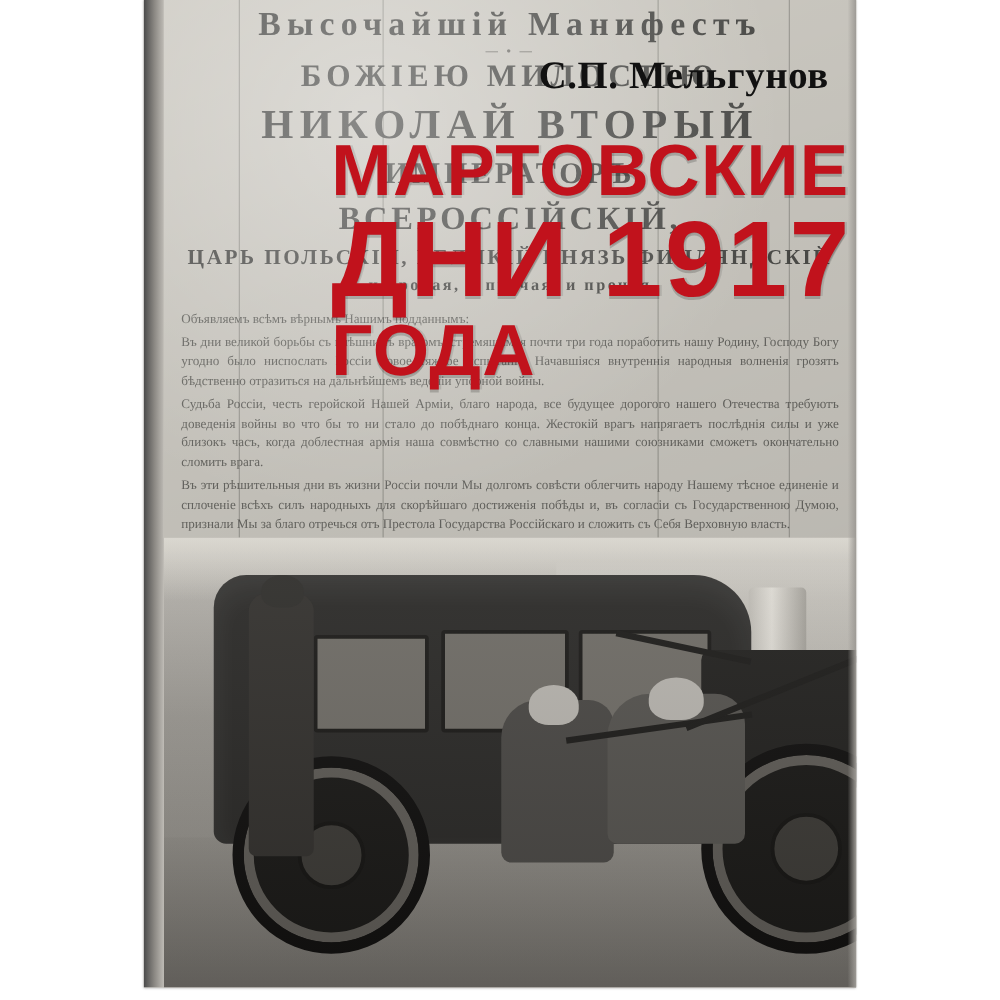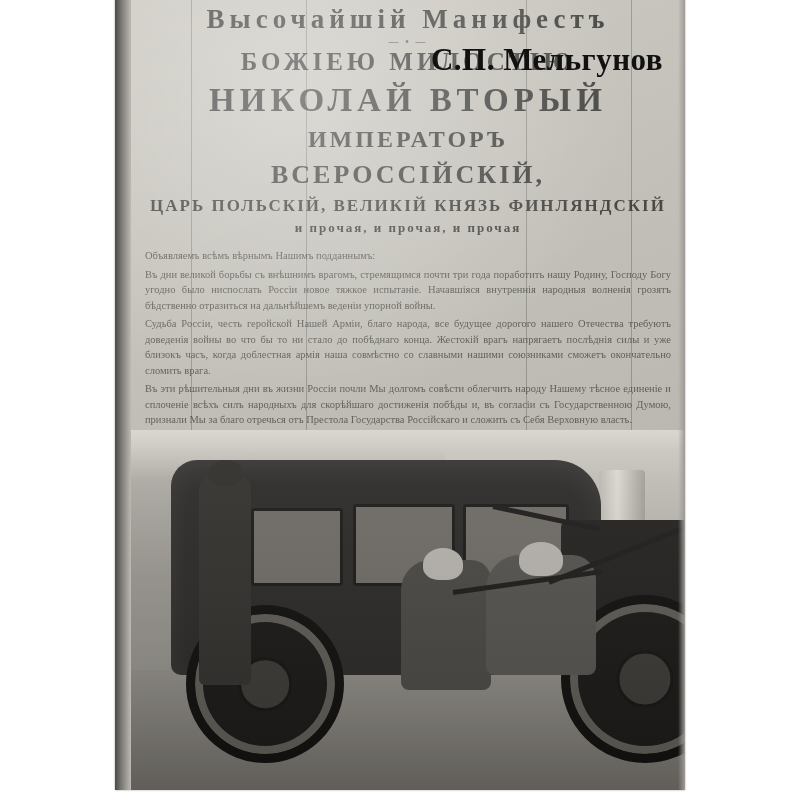--- a/index.html
+++ b/index.html
@@ -346,15 +346,20 @@
 
       <div class="rifle r1"></div>
       <div class="rifle r2"></div>
       <div class="rifle r3"></div>
 
       <div class="photo-veil"></div>
     </div>
 
     <div class="author">С.П. Мельгунов</div>
 
+    <div class="title-block">
+      <div class="title-line t1">МАРТОВСКИЕ</div>
+      <div class="title-line t2">ДНИ 1917</div>
+      <div class="title-line t3">ГОДА</div>
+    </div>
 
   </div>
 </div>
 
 </body></html>

